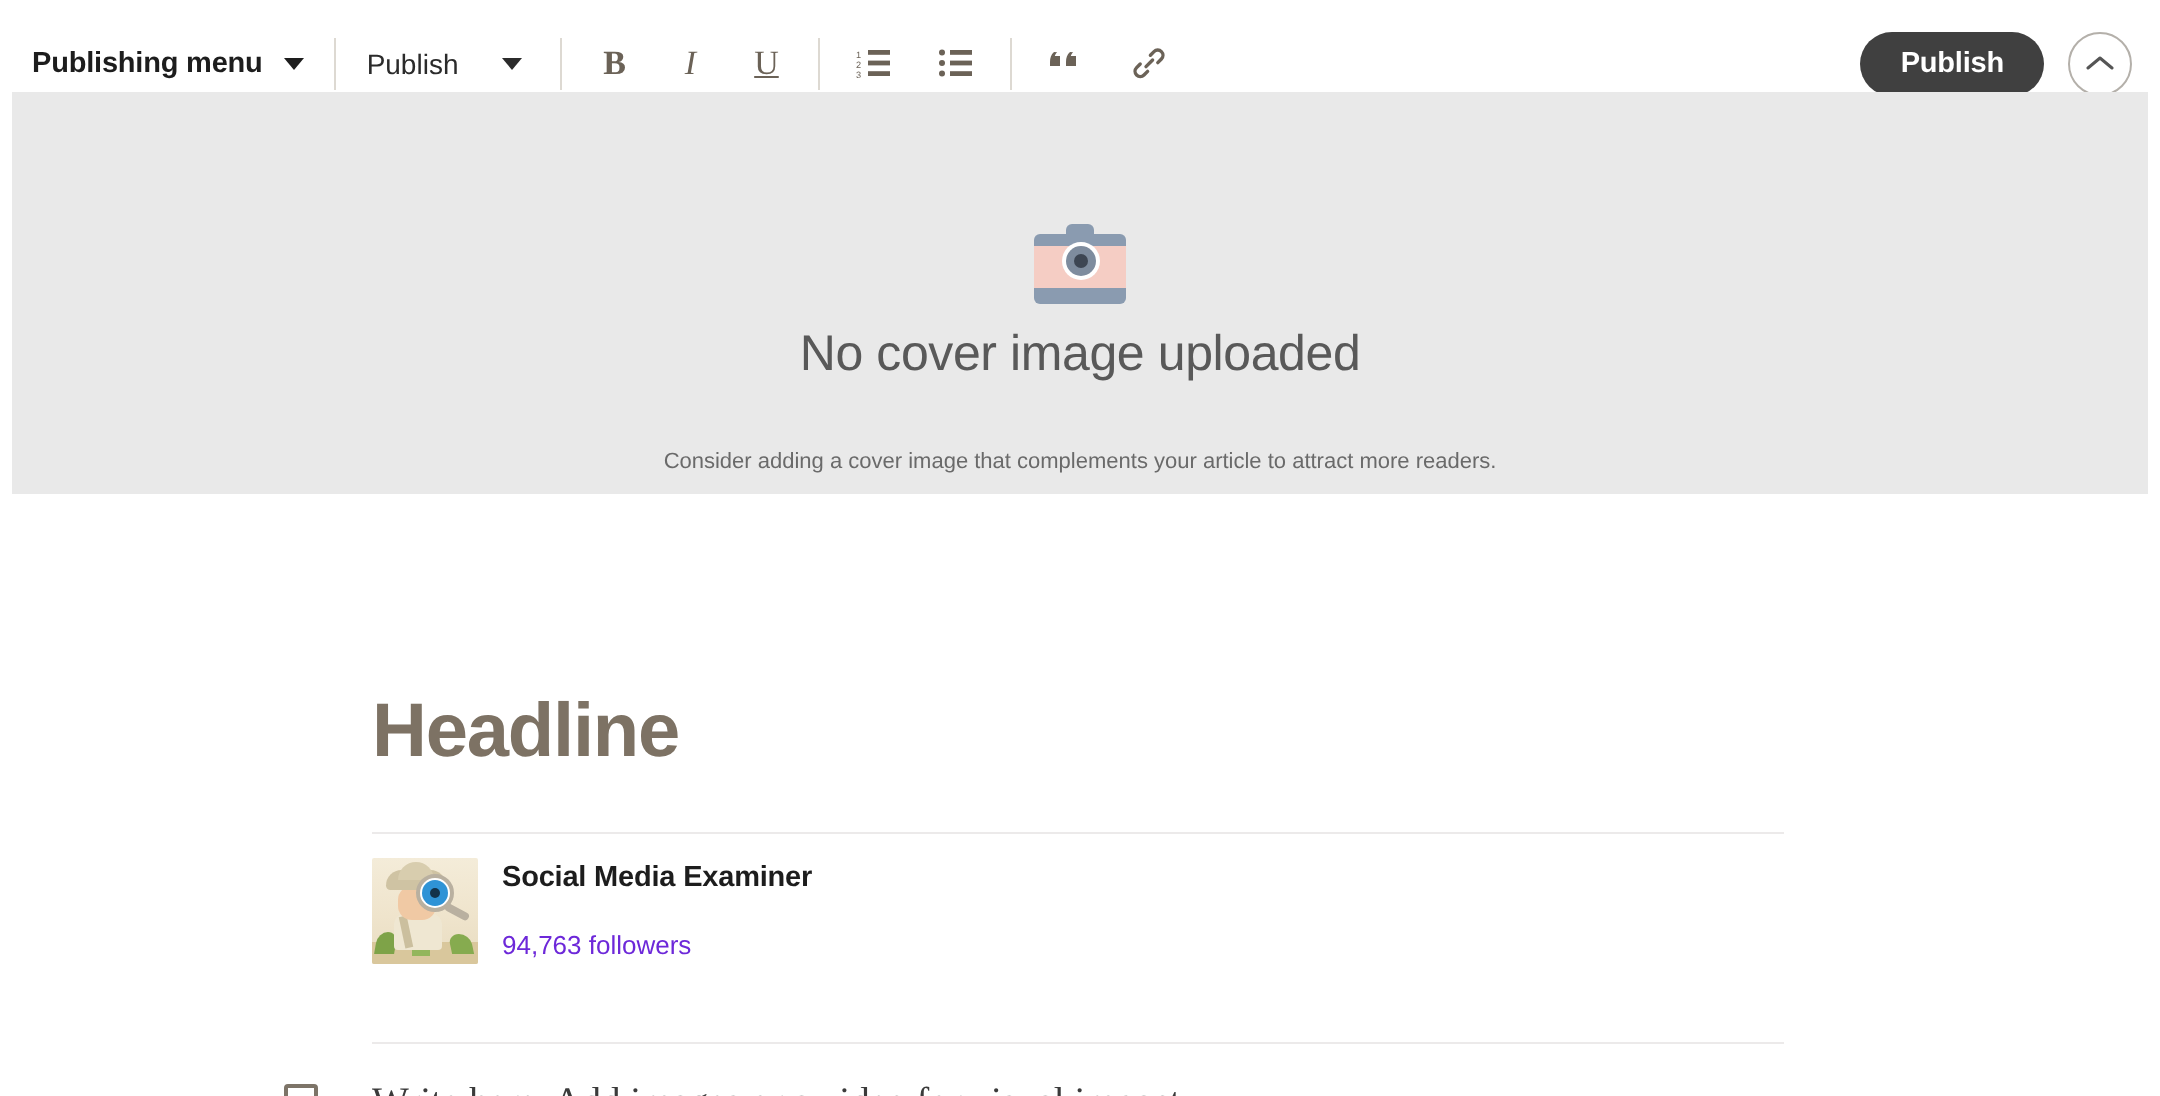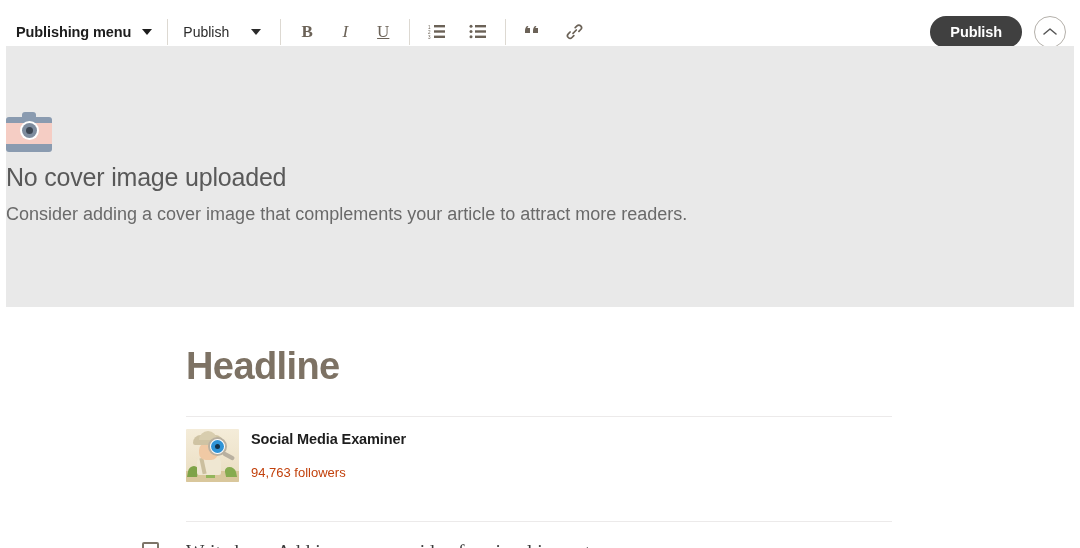--- a/index.html
+++ b/index.html
@@ -138,25 +138,25 @@
     cursor: pointer;
     background: #ffffff;
   }
 
   
   .cover {
     position: absolute;
     left: 6px;
     top: 46px;
     width: 1068px;
-    height: 261px;
+    height: 201px;
     background: #e9e9e9;
     display: flex;
     flex-direction: column;
-    align-items: flex-start;
+    align-items: center;
     box-sizing: border-box;
     cursor: pointer;
   }
   .camera-icon {
     margin-top: 66px;
     width: 46px;
     height: 40px;
     position: relative;
   }
   .cam-bump {
@@ -202,22 +202,22 @@
   }
 
   .cover-title {
     margin-top: 11px;
     font-size: 25px;
     color: #595959;
     font-weight: normal;
     letter-spacing: -0.2px;
   }
   .cover-sub {
-    margin-top: 12px;
-    font-size: 18px;
+    margin-top: 29px;
+    font-size: 11px;
     color: #6a6a6a;
     text-align: center;
     line-height: 21px;
   }
   .cover-sub div + div { margin-top: 4px; }
 
   
   .article {
     position: absolute;
     left: 186px;
@@ -353,21 +353,21 @@
 
   .author-text { display: flex; flex-direction: column; gap: 18px; }
   .author-name {
     font-size: 14.5px;
     font-weight: bold;
     color: #1d1d1d;
     letter-spacing: -0.1px;
   }
   .author-followers {
     font-size: 13px;
-    color: #c2410c;
+    color: #6d28d9;
   }
 
   .body-row {
     display: flex;
     align-items: center;
     margin-top: 19px;
     margin-left: -44px;
   }
   .add-block-icon {
     width: 22px;

